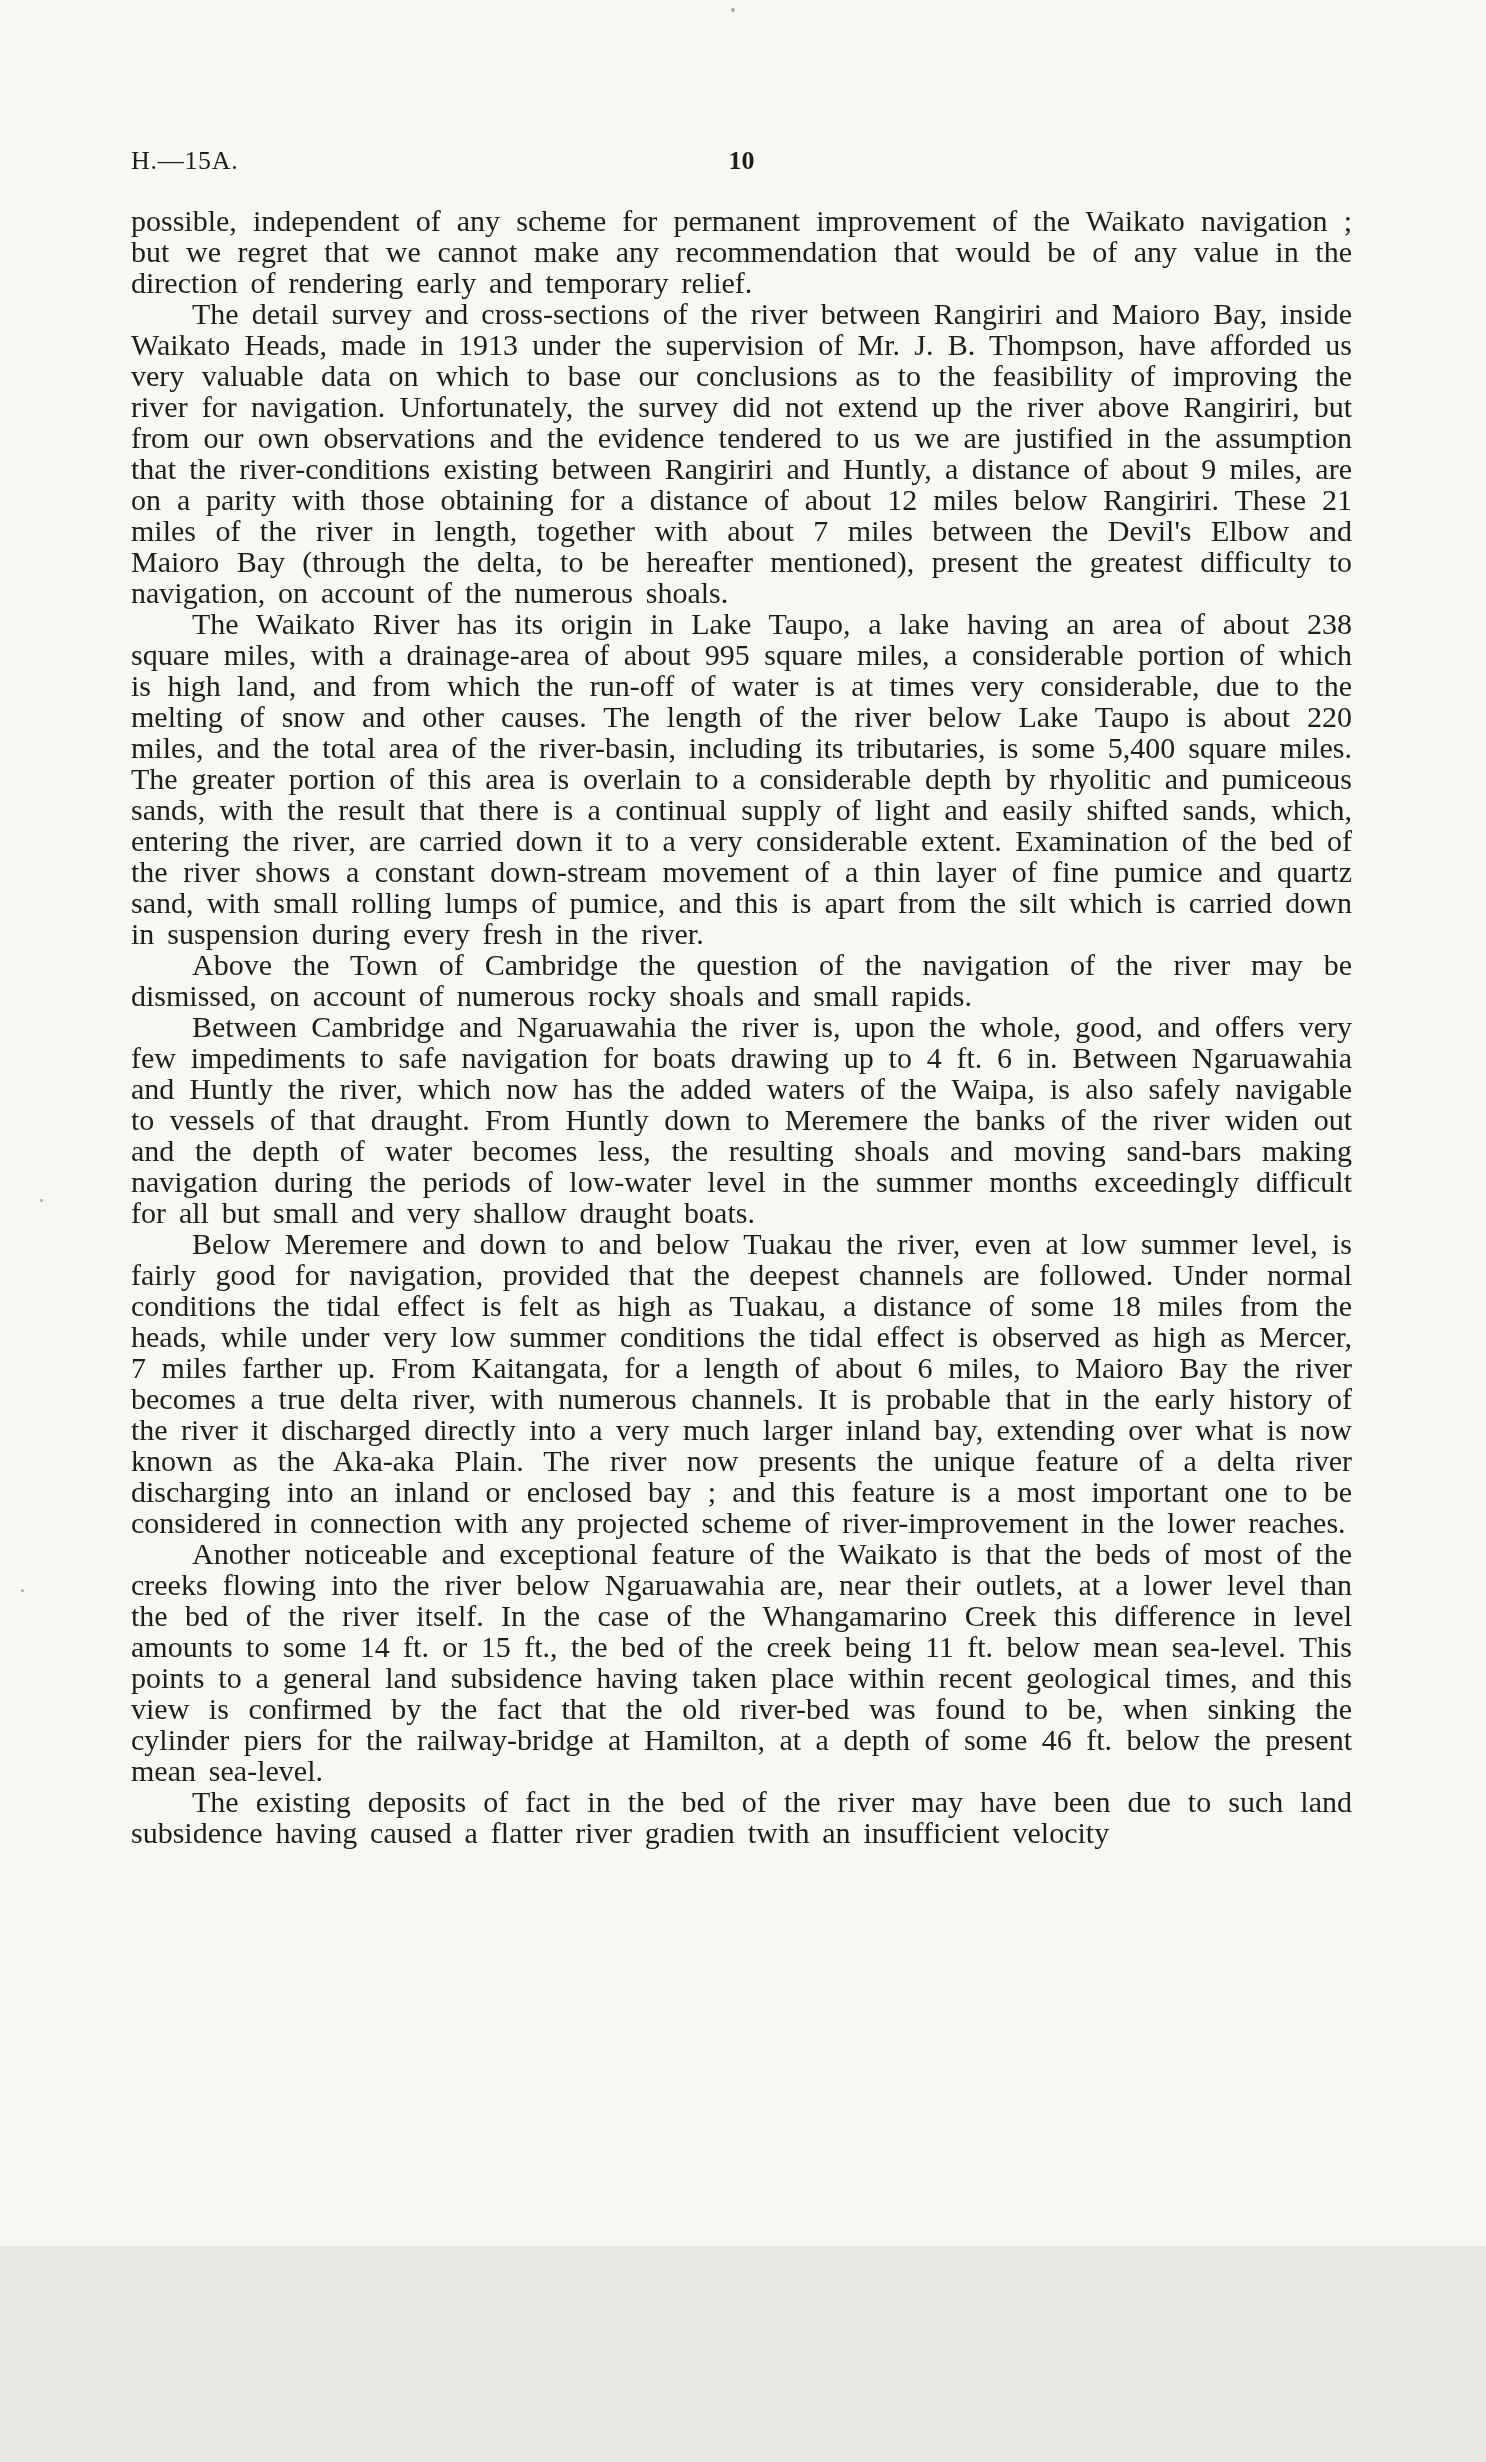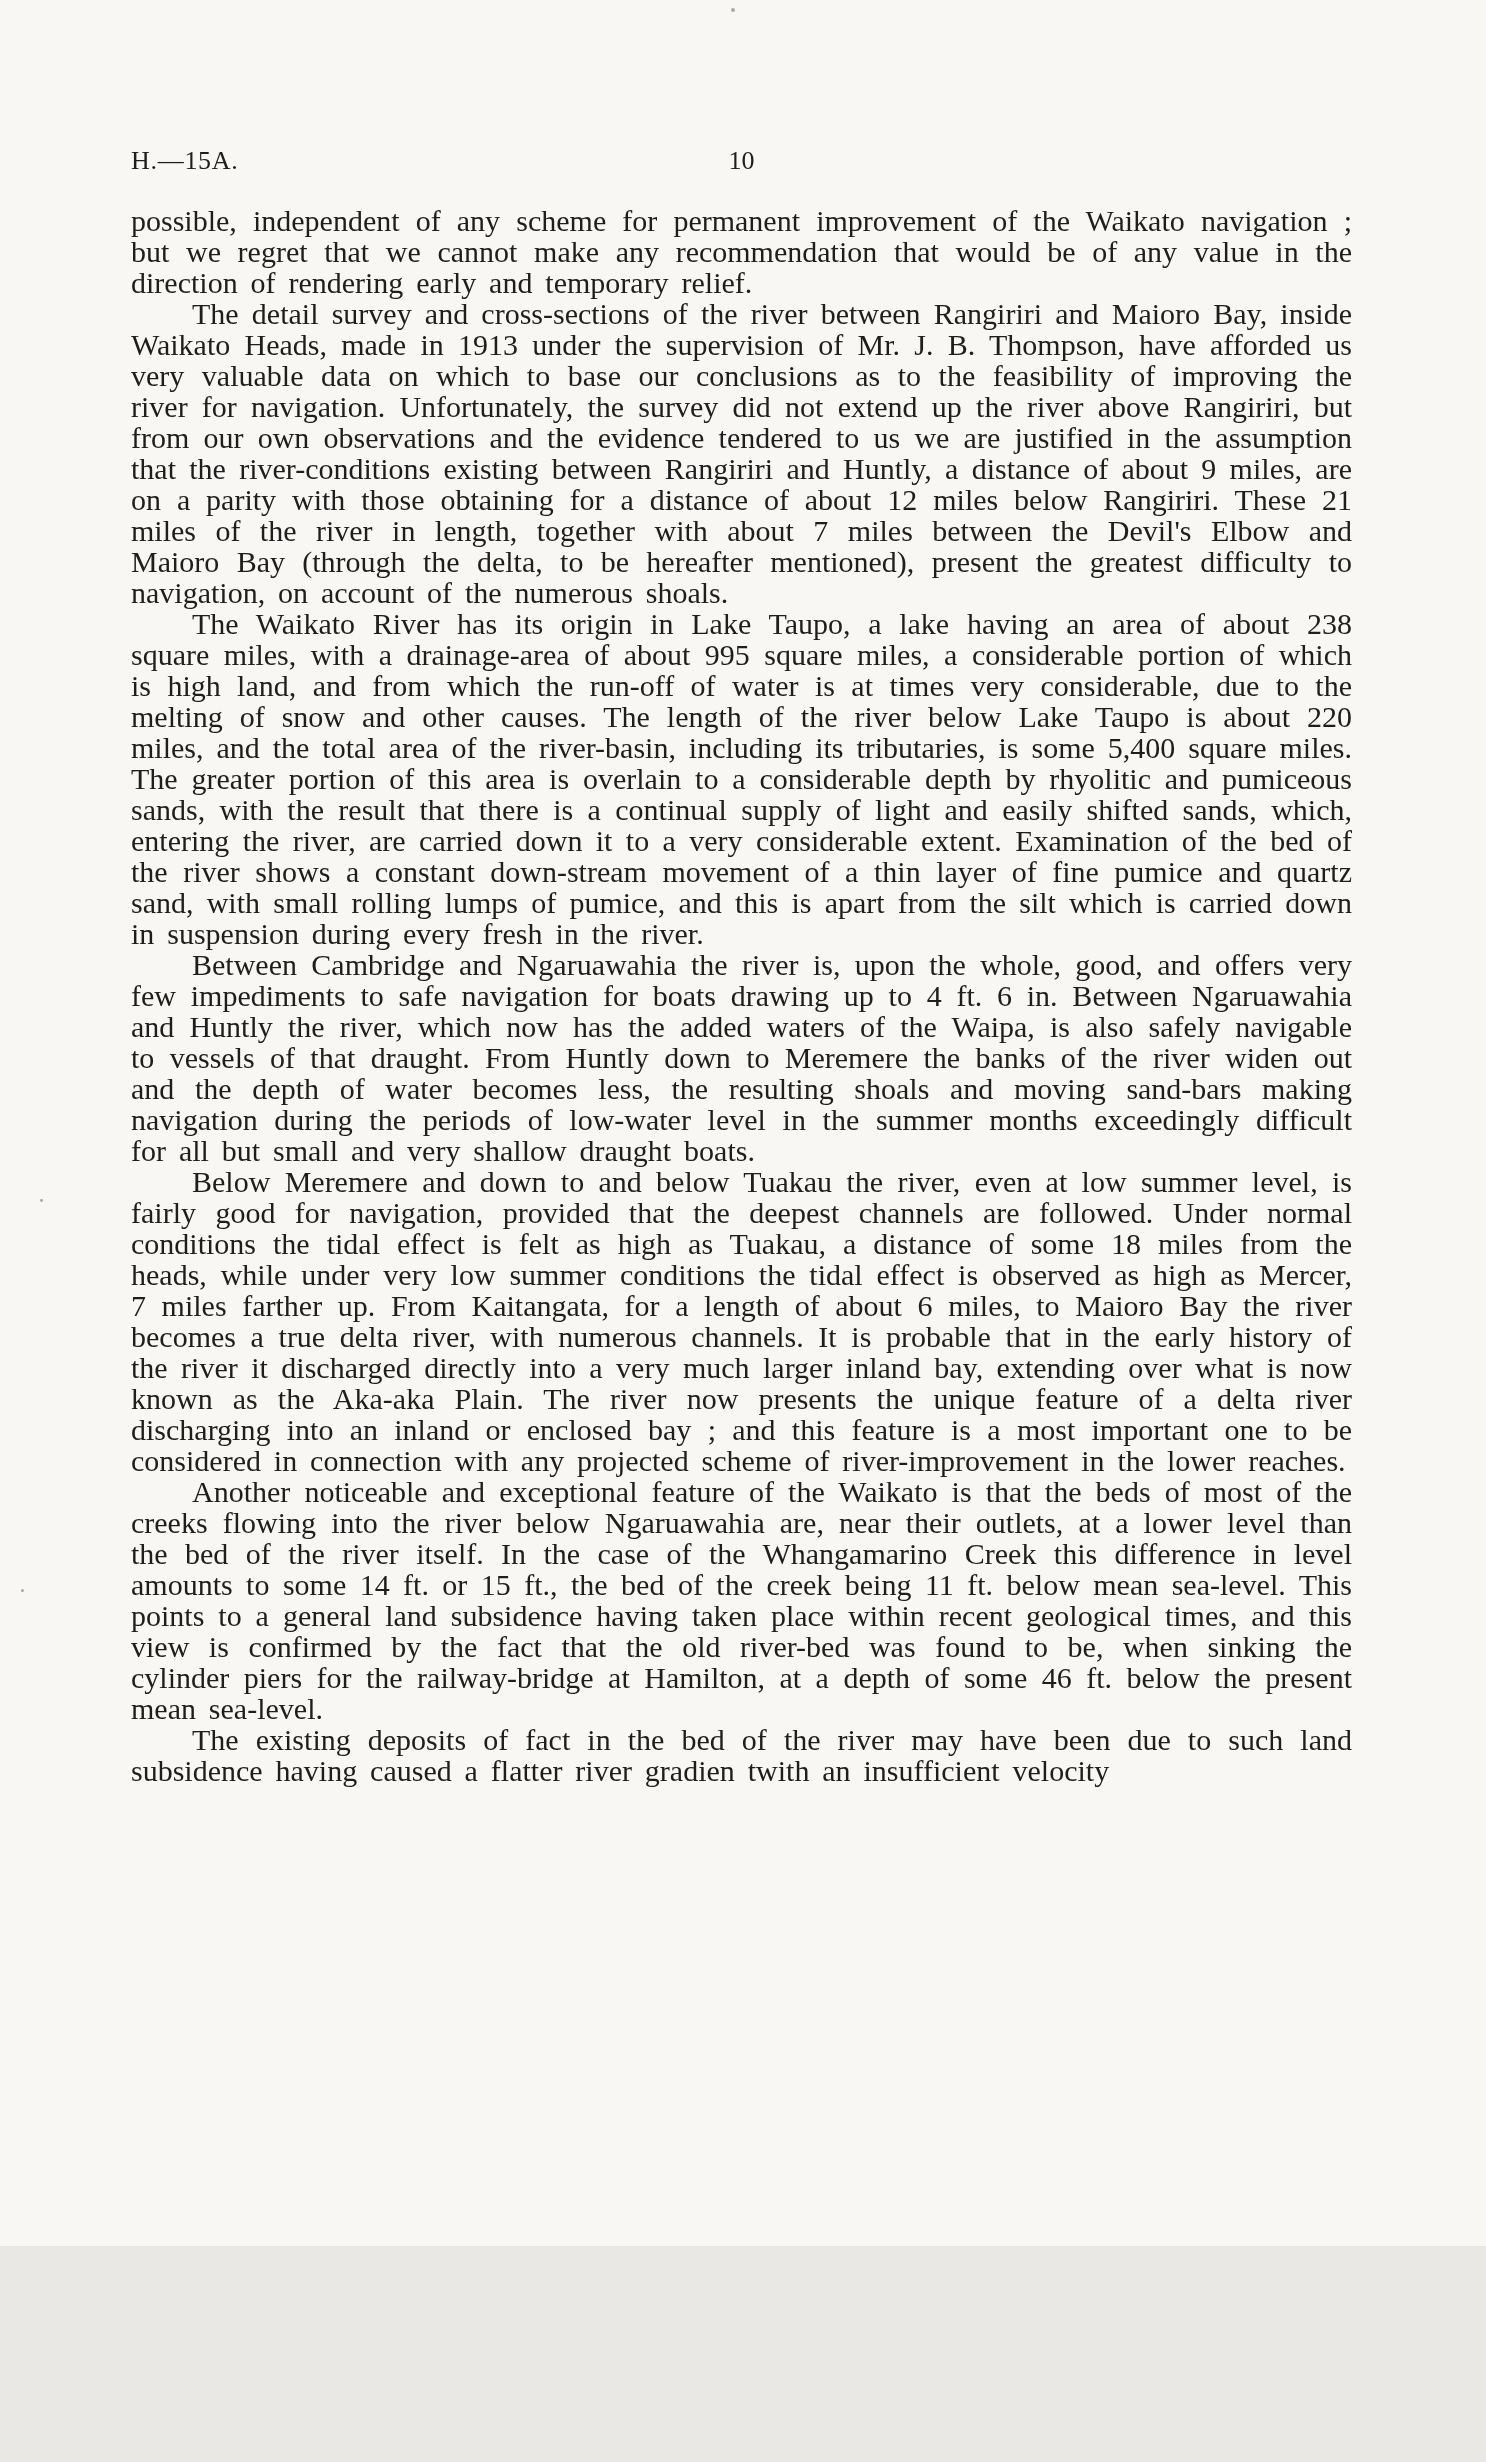--- a/index.html
+++ b/index.html
@@ -30,20 +30,21 @@
     left: 0;
     top: 0;
     letter-spacing: 0.7px;
   }
   .pagenum {
     position: absolute;
     left: 0;
     right: 0;
     top: 0;
     text-align: center;
+    font-weight: bold;
   }
   .body-text {
     position: absolute;
     top: 205px;
     left: 131px;
     right: 135px;
     font-size: 30px;
     line-height: 31px;
     text-align: justify;
     word-spacing: 0.18em;
@@ -74,20 +75,21 @@
 
   <div class="header">
     <span class="docref">H.—15A.</span>
     <span class="pagenum">10</span>
   </div>
 
   <div class="body-text">
     <p class="noindent">possible, independent of any scheme for permanent improvement of the Waikato navigation ; but we regret that we cannot make any recommendation that would be of any value in the direction of rendering early and temporary relief.</p>
     <p>The detail survey and cross-sections of the river between Rangiriri and Maioro Bay, inside Waikato Heads, made in 1913 under the supervision of Mr. J. B. Thompson, have afforded us very valuable data on which to base our conclusions as to the feasibility of improving the river for navigation. Unfortunately, the survey did not extend up the river above Rangiriri, but from our own observations and the evidence tendered to us we are justified in the assumption that the river-conditions existing between Rangiriri and Huntly, a distance of about 9 miles, are on a parity with those obtaining for a distance of about 12 miles below Rangiriri. These 21 miles of the river in length, together with about 7 miles between the Devil's Elbow and Maioro Bay (through the delta, to be hereafter mentioned), present the greatest difficulty to navigation, on account of the numerous shoals.</p>
     <p>The Waikato River has its origin in Lake Taupo, a lake having an area of about 238 square miles, with a drainage-area of about 995 square miles, a considerable portion of which is high land, and from which the run-off of water is at times very considerable, due to the melting of snow and other causes. The length of the river below Lake Taupo is about 220 miles, and the total area of the river-basin, including its tributaries, is some 5,400 square miles. The greater portion of this area is overlain to a considerable depth by rhyolitic and pumiceous sands, with the result that there is a continual supply of light and easily shifted sands, which, entering the river, are carried down it to a very considerable extent. Examination of the bed of the river shows a constant down-stream movement of a thin layer of fine pumice and quartz sand, with small rolling lumps of pumice, and this is apart from the silt which is carried down in suspension during every fresh in the river.</p>
+    <p>Above the Town of Cambridge the question of the navigation of the river may be dismissed, on account of numerous rocky shoals and small rapids.</p>
     <p>Between Cambridge and Ngaruawahia the river is, upon the whole, good, and offers very few impediments to safe navigation for boats drawing up to 4 ft. 6 in. Between Ngaruawahia and Huntly the river, which now has the added waters of the Waipa, is also safely navigable to vessels of that draught. From Huntly down to Meremere the banks of the river widen out and the depth of water becomes less, the resulting shoals and moving sand-bars making navigation during the periods of low-water level in the summer months exceedingly difficult for all but small and very shallow draught boats.</p>
     <p>Below Meremere and down to and below Tuakau the river, even at low summer level, is fairly good for navigation, provided that the deepest channels are followed. Under normal conditions the tidal effect is felt as high as Tuakau, a distance of some 18 miles from the heads, while under very low summer conditions the tidal effect is observed as high as Mercer, 7 miles farther up. From Kaitangata, for a length of about 6 miles, to Maioro Bay the river becomes a true delta river, with numerous channels. It is probable that in the early history of the river it discharged directly into a very much larger inland bay, extending over what is now known as the Aka-aka Plain. The river now presents the unique feature of a delta river discharging into an inland or enclosed bay ; and this feature is a most important one to be considered in connection with any projected scheme of river-improvement in the lower reaches.</p>
     <p>Another noticeable and exceptional feature of the Waikato is that the beds of most of the creeks flowing into the river below Ngaruawahia are, near their outlets, at a lower level than the bed of the river itself. In the case of the Whangamarino Creek this difference in level amounts to some 14 ft. or 15 ft., the bed of the creek being 11 ft. below mean sea-level. This points to a general land subsidence having taken place within recent geological times, and this view is confirmed by the fact that the old river-bed was found to be, when sinking the cylinder piers for the railway-bridge at Hamilton, at a depth of some 46 ft. below the present mean sea-level.</p>
     <p>The existing deposits of fact in the bed of the river may have been due to such land subsidence having caused a flatter river gradien twith an insufficient velocity</p>
   </div>
 
 </div>
 
 
 </body></html>

